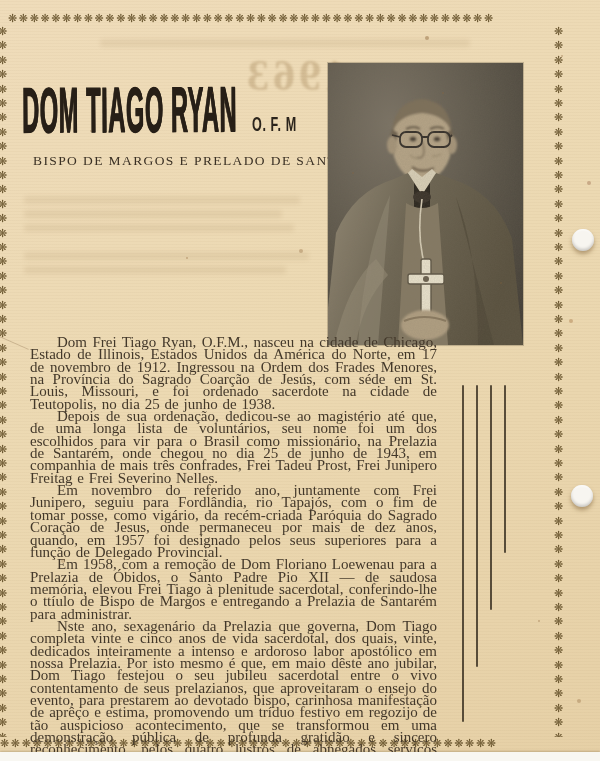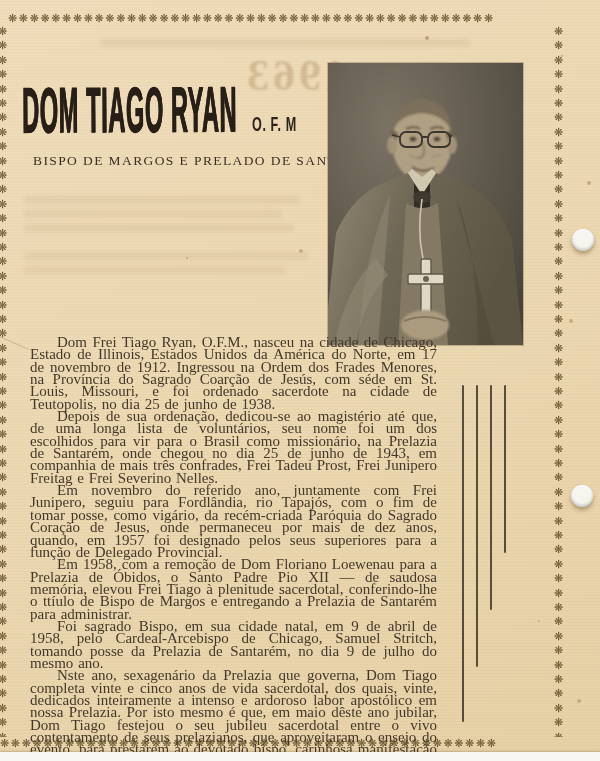--- a/index.html
+++ b/index.html
@@ -197,21 +197,20 @@
       <path d="M6,282 Q20,220 48,196 L60,212 Q34,240 28,282 Z" fill="#9a9079" opacity=".5"></path>
       <rect width="195" height="282" filter="url(#grain)" opacity=".5"></rect>
     </svg>
   </figure>
 
   <main class="body-text">
     <p>Dom Frei Tiago Ryan, O.F.M., nasceu na cidade de Chicago, Estado de Illinois, Estados Unidos da América do Norte, em 17 de novembro de 1912.  Ingressou na Ordem dos Frades Menores, na Província do Sagrado Coarção de Jesús, com séde em St. Louis, Missouri, e foi ordenado sacerdote na cidade de Teutopolis, no dia 25 de junho de 1938.</p>
     <p>Depois de sua ordenação, dedicou-se ao magistério até que, de uma longa lista de voluntários, seu nome foi um dos escolhidos para vir para o Brasil como missionário, na Prelazia de Santarém, onde chegou no dia 25 de junho de 1943, em companhia de mais três confrades, Frei Tadeu Prost, Frei Junipero Freitag e Frei Severino Nelles.</p>
     <p>Em novembro do referido ano, juntamente com Frei Junipero, seguiu para Fordlândia, rio Tapajós, com o fim de tomar posse, como vigário, da recém-criada Paróquia do Sagrado Coração de Jesus, onde permaneceu por mais de dez anos, quando, em 1957 foi designado pelos seus superiores para a função de Delegado Provincial.</p>
     <p>Em 1958, com a remoção de Dom Floriano Loewenau para a Prelazia de Óbidos, o Santo Padre Pio XII — de saudosa memória, elevou Frei Tiago à plenitude sacerdotal, conferindo-lhe o ttíulo de Bispo de Margos e entregando a Prelazia de Santarém para administrar.</p>
-    <p>Foi sagrado Bispo, em sua cidade natal, em 9 de abril de 1958, pelo Cardeal-Arcebispo de Chicago, Samuel Stritch, tomando posse da Prelazia de Santarém, no dia 9 de julho do mesmo ano.</p>
     <p>Nste ano, sexagenário da Prelazia que governa, Dom Tiago completa vinte e cinco anos de vida sacerdotal, dos quais, vinte, dedicados inteiramente a intenso e ardoroso labor apostólico em nossa Prelazia.  Por isto mesmo é que, em maio dêste ano jubilar, Dom Tiago festejou o seu jubileu sacerdotal entre o vivo contentamento de seus prelazianos, que aproveitaram o ensejo do evento, para prestarem ao devotado bispo, carinhosa manifestação de aprêço e estima, promovendo um tríduo festivo em regozijo de tão auspicioso acontecimento, que se transformou em uma demonstração pública de profunda gratidão e sincero reconhecimento, pelos quatro lustros de abnegados serviços prestados ao povo da Prelazia de Santarém.</p>
   </main>
 
   <div class="pen pen1"></div>
   <div class="pen pen2"></div>
   <div class="pen pen3"></div>
   <div class="pen pen4"></div>
 
   <div class="hole hole1"></div>
   <div class="hole hole2"></div>

